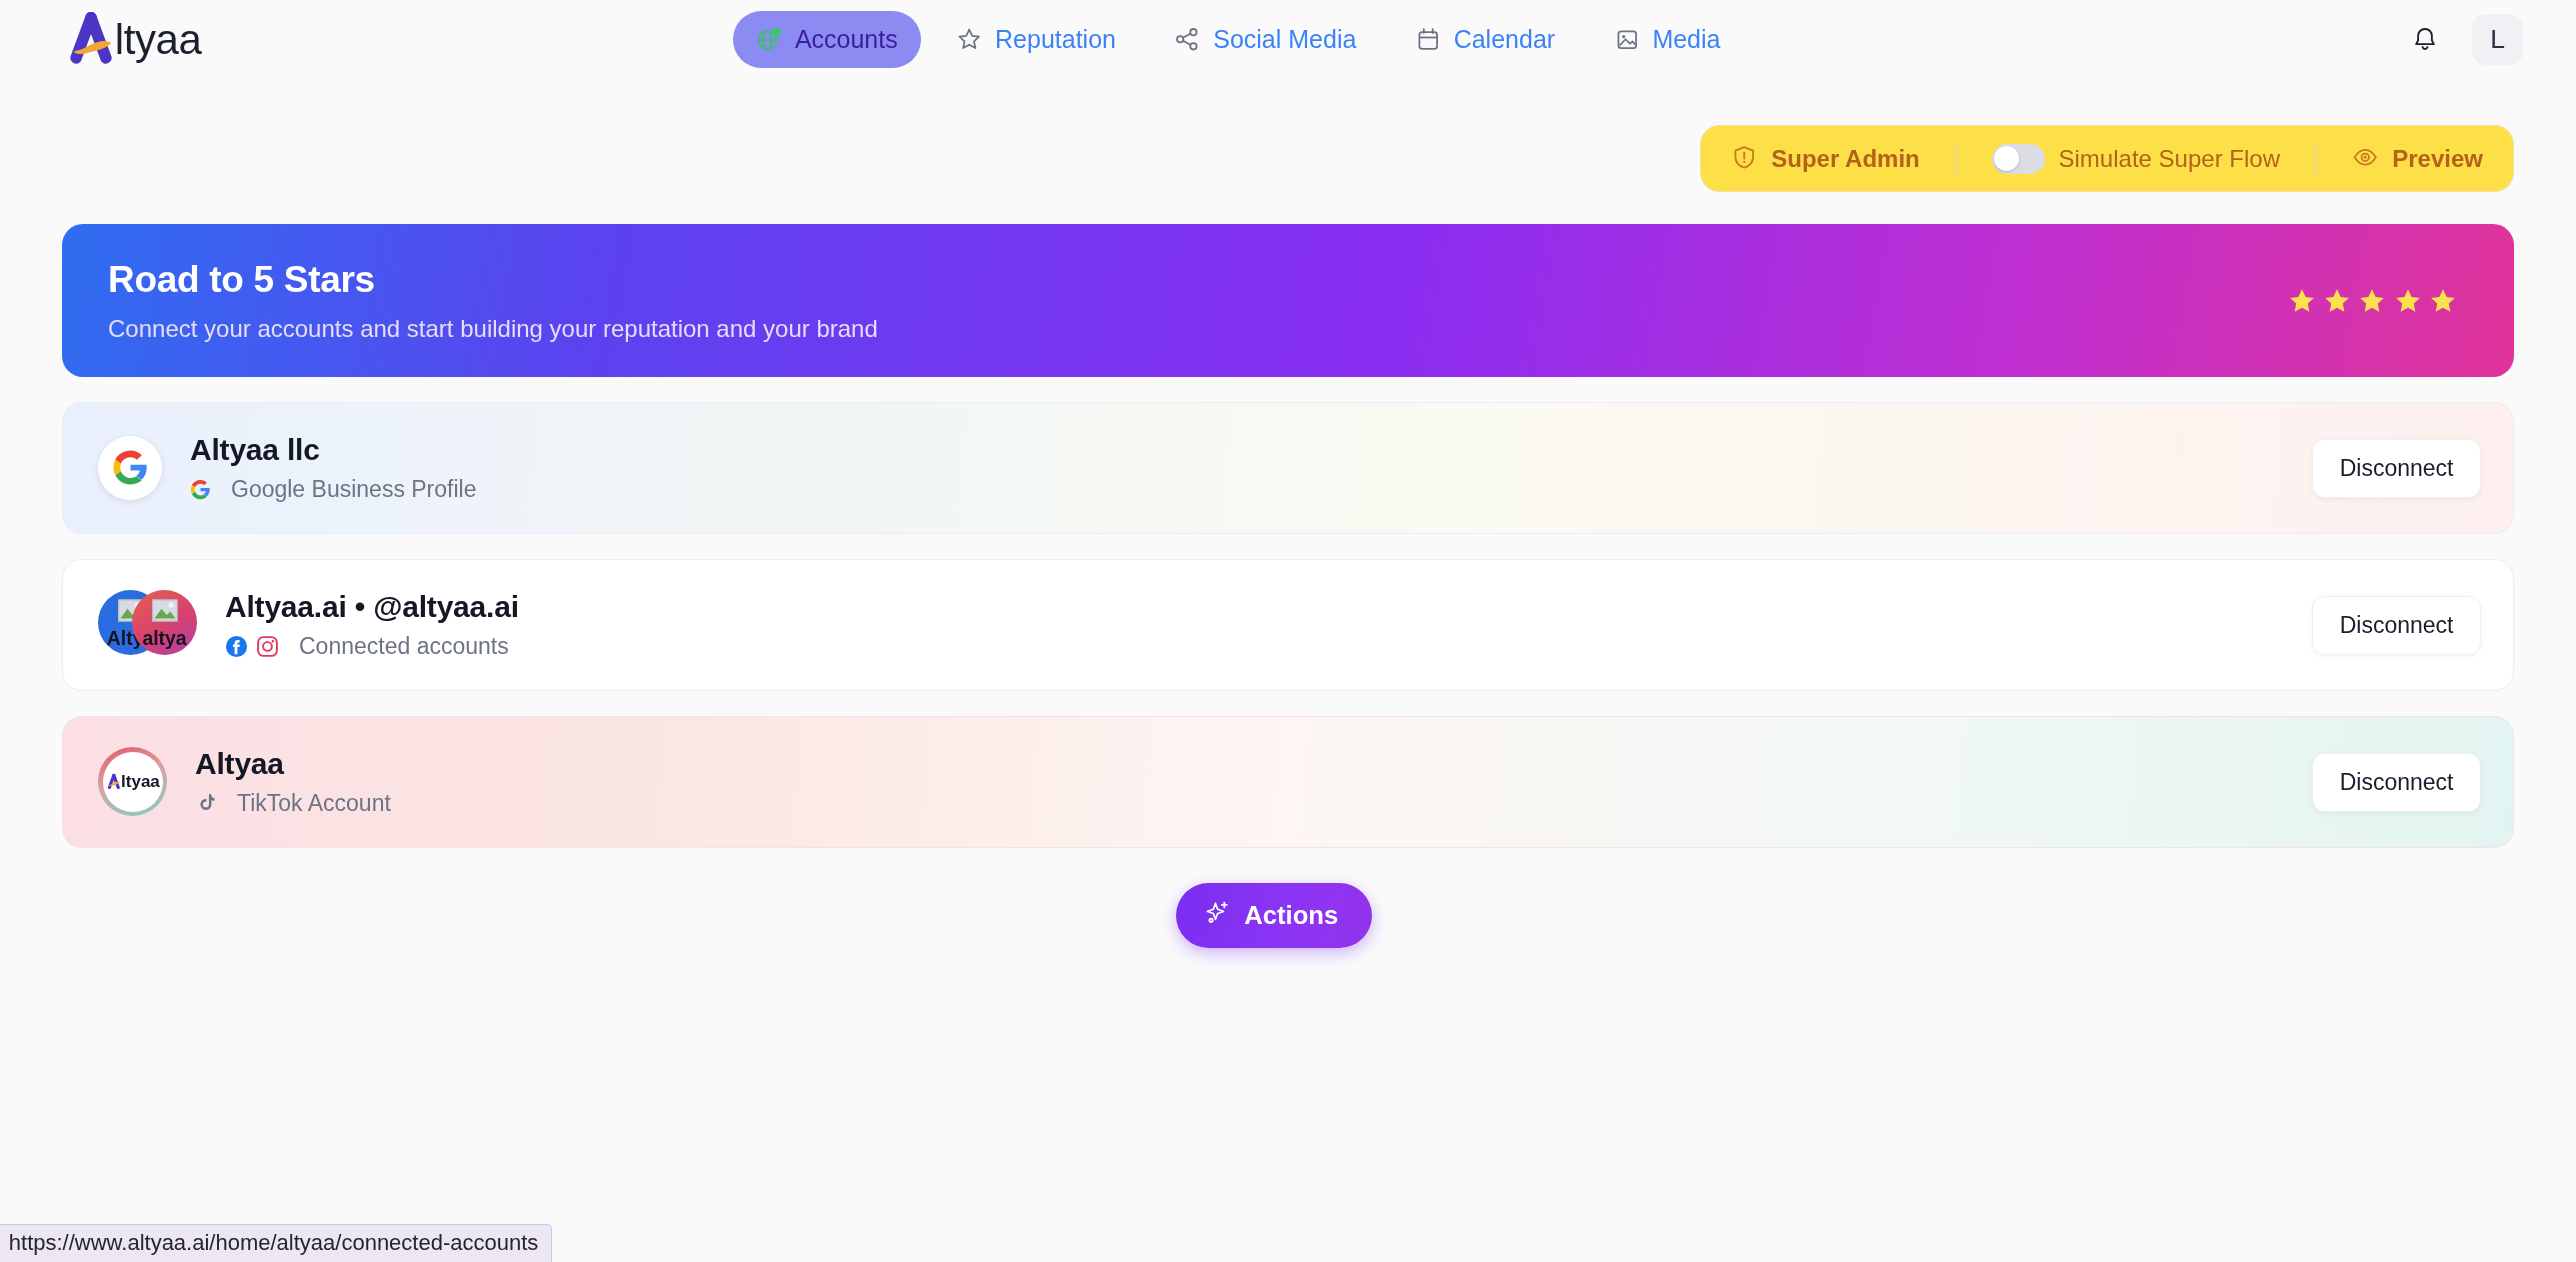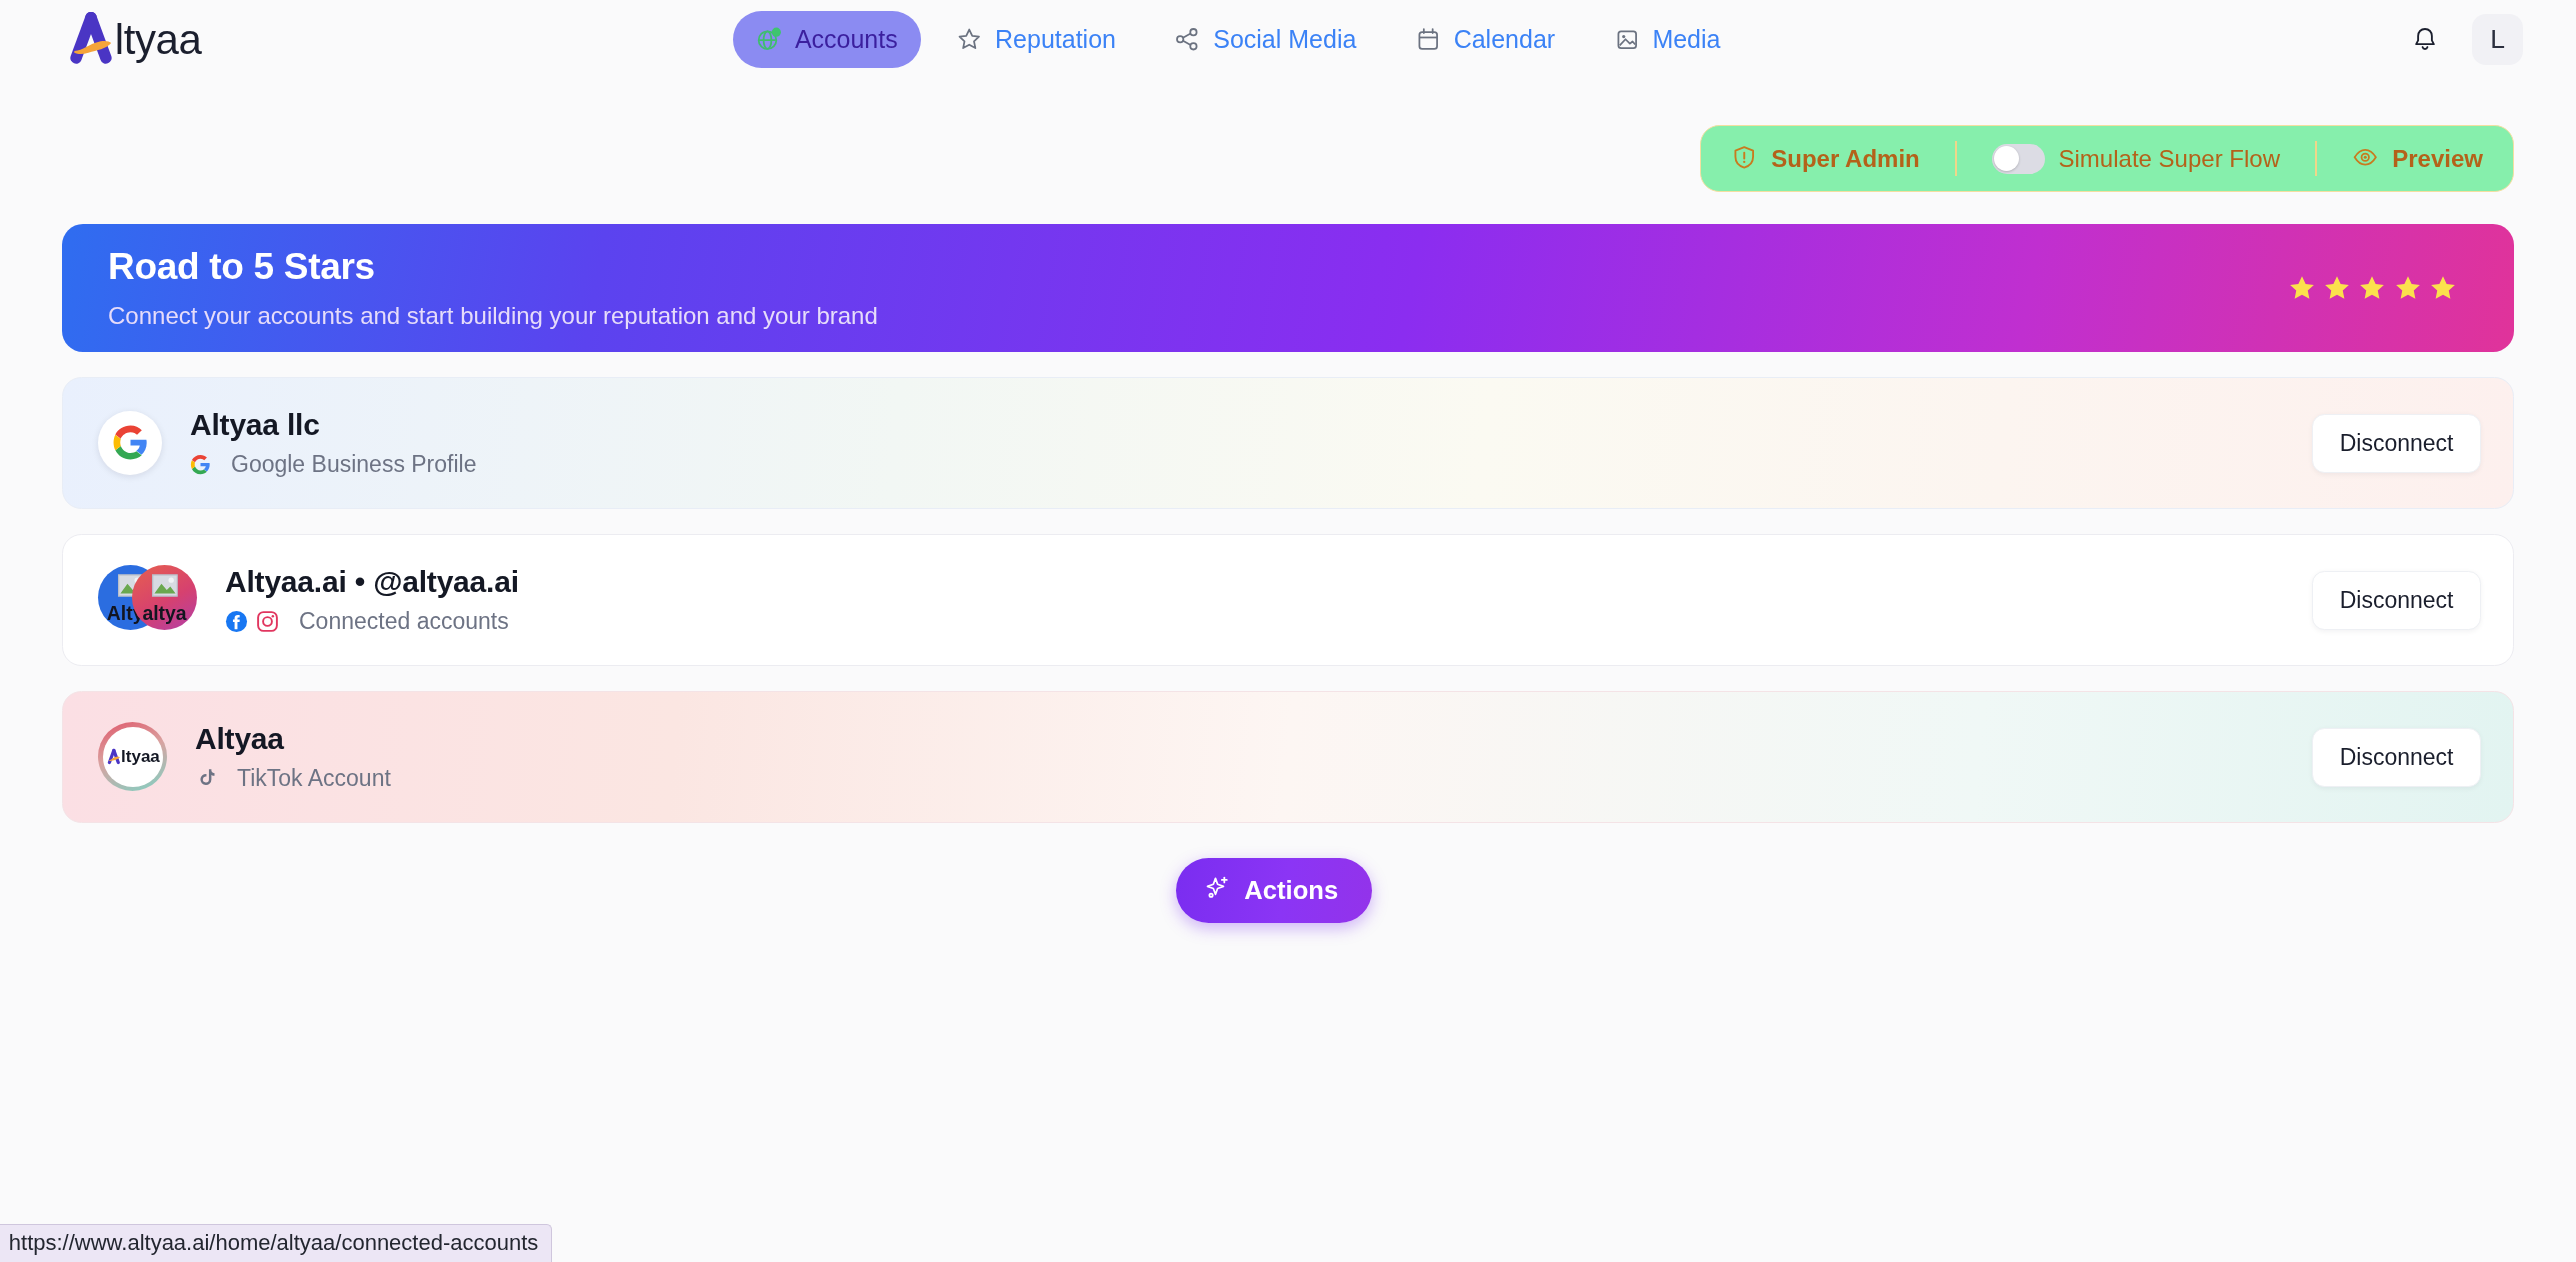--- a/index.html
+++ b/index.html
@@ -57,21 +57,21 @@
     width: 51px; height: 51px; border-radius: 14px;
     background: #f1f1f5;
     display: flex; align-items: center; justify-content: center;
     font-size: 26.5px; color: #2b2f3e; cursor: pointer;
   }
 
   
   .admin-row { display: flex; justify-content: flex-end; padding: 46px 62px 0 62px; }
   .admin-bar {
     display: flex; align-items: center; gap: 12px;
-    background: #86efac;
+    background: #fde047;
     border: 1.8px solid #f4dfa0;
     border-radius: 19.4px;
     padding: 14px 30px;
     height: 67px;
   }
   .admin-seg { display: flex; align-items: center; gap: 14px; padding: 0 23px; }
   .admin-seg:first-child { padding-left: 0; }
   .admin-seg:last-child { padding-right: 0; }
   .admin-label { font-size: 24px; font-weight: 700; color: #b4621a; white-space: nowrap; }
   .admin-label.normal { font-weight: 400; color: #b4621a; }
@@ -82,21 +82,21 @@
   }
   .toggle .knob {
     position: absolute; left: 2.6px; top: 2.6px;
     width: 25px; height: 25px; border-radius: 50%;
     background: #fff; box-shadow: 0 0.9px 2.6px rgba(0,0,0,.2);
   }
 
   
   .content { padding: 32px 62px 0 62px; }
   .hero {
-    height: 128px;
+    height: 153px;
     border-radius: 21px;
     background: linear-gradient(100deg,#2f6df0 0%, #5b43ef 22%, #8b2df0 55%, #c02fd0 80%, #e0339a 100%);
     display: flex; align-items: center; justify-content: space-between;
     padding: 0 56px 0 46px;
   }
   .hero-title { font-size: 37px; font-weight: 700; color: #fff; letter-spacing: -0.3px; }
   .hero-sub { font-size: 24px; color: #e6dcfa; margin-top: 14px; }
   .stars { display: flex; gap: 5.3px; }
   .star { width: 30px; height: 30px; display: block; }
 

